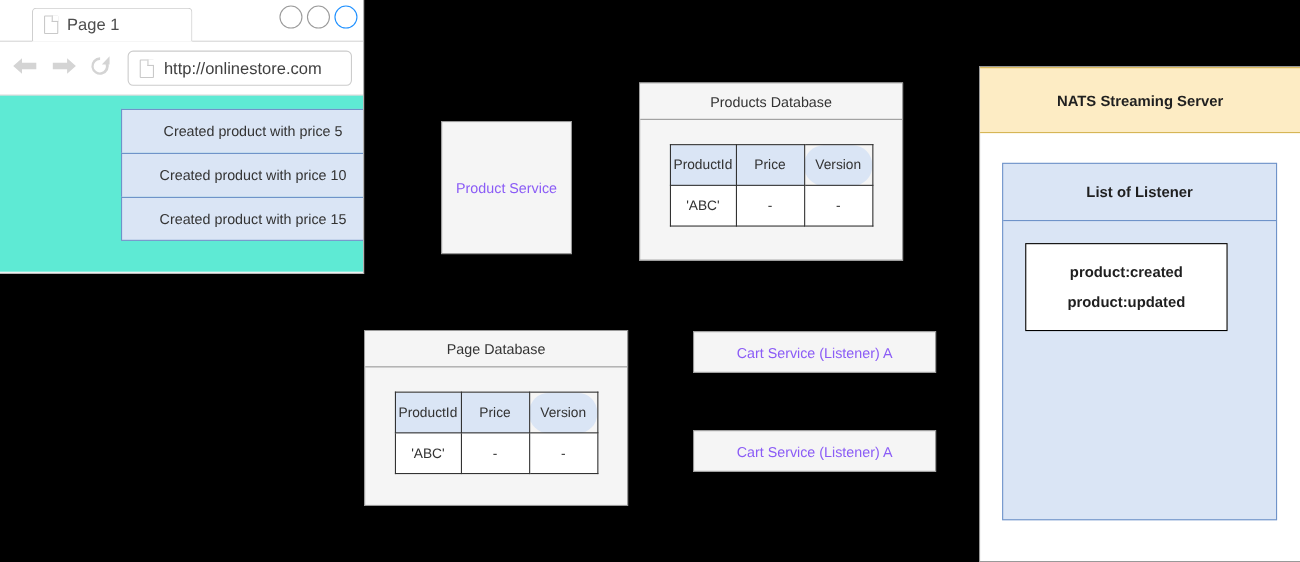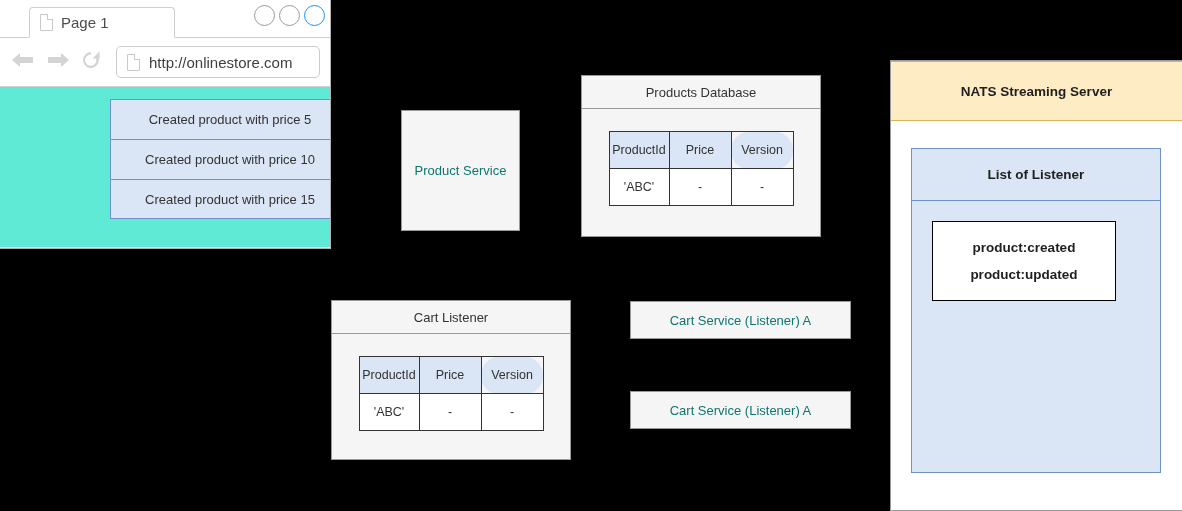--- a/index.html
+++ b/index.html
@@ -165,21 +165,21 @@
   .col-price { width: 62px; }
   .col-ver { width: 62px; border-radius: 18px; }
 
   
   .svc-box {
     position: absolute;
     background: #f5f5f5;
     border: 1px solid #999999;
     display: flex; align-items: center; justify-content: center;
     font-size: 13px;
-    color: #0f766e;
+    color: #8b5cf6;
     text-align: center;
   }
 
   
   .nats-panel {
     position: absolute;
     left: 890px; top: 60px;
     width: 292px; height: 451px;
     background: #ffffff;
     border: 1px solid #999999;
@@ -297,21 +297,21 @@
             <td>'ABC'</td>
             <td>-</td>
             <td>-</td>
           </tr>
         </tbody>
       </table>
     </div>
   </div>
 
   <div class="panel" style="left:331px; top:300px; width:240px; height:160px;">
-    <div class="panel-header">Cart Listener</div>
+    <div class="panel-header">Page Database</div>
     <div class="panel-body">
       <table class="db">
         <thead>
           <tr>
             <th class="col-pid">ProductId</th>
             <th class="col-price">Price</th>
             <th class="col-ver">Version</th>
           </tr>
         </thead>
         <tbody>

